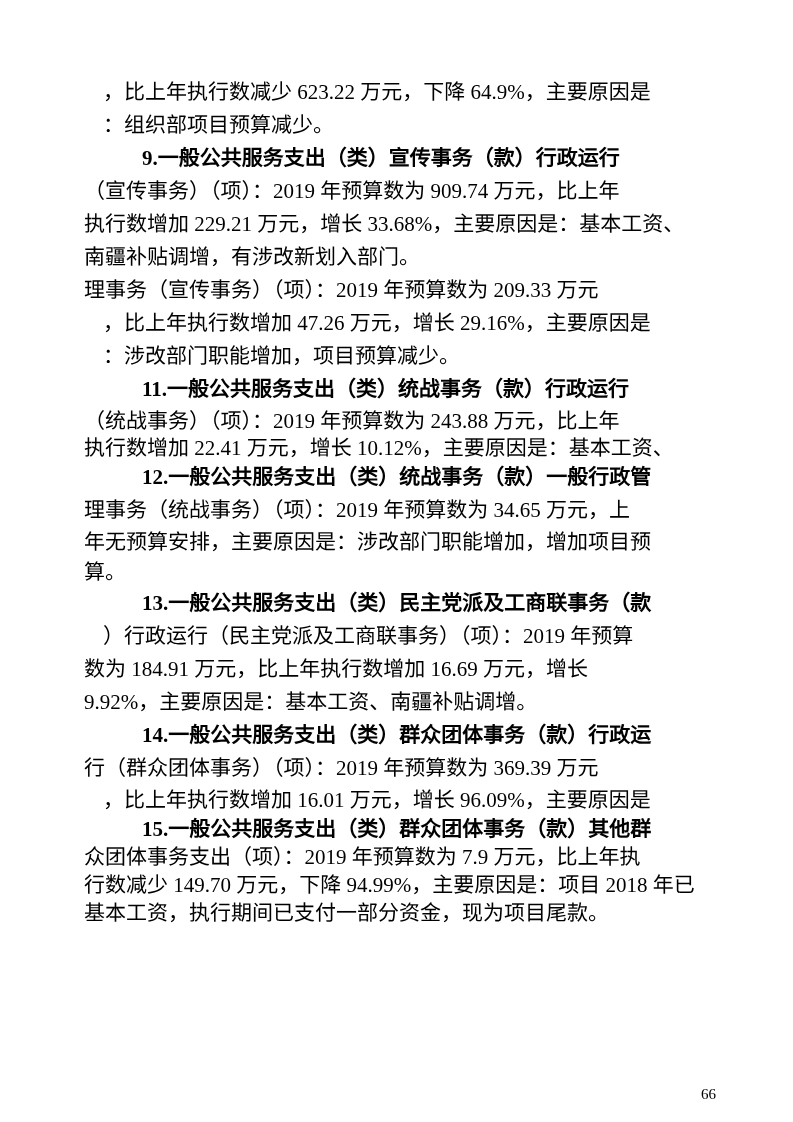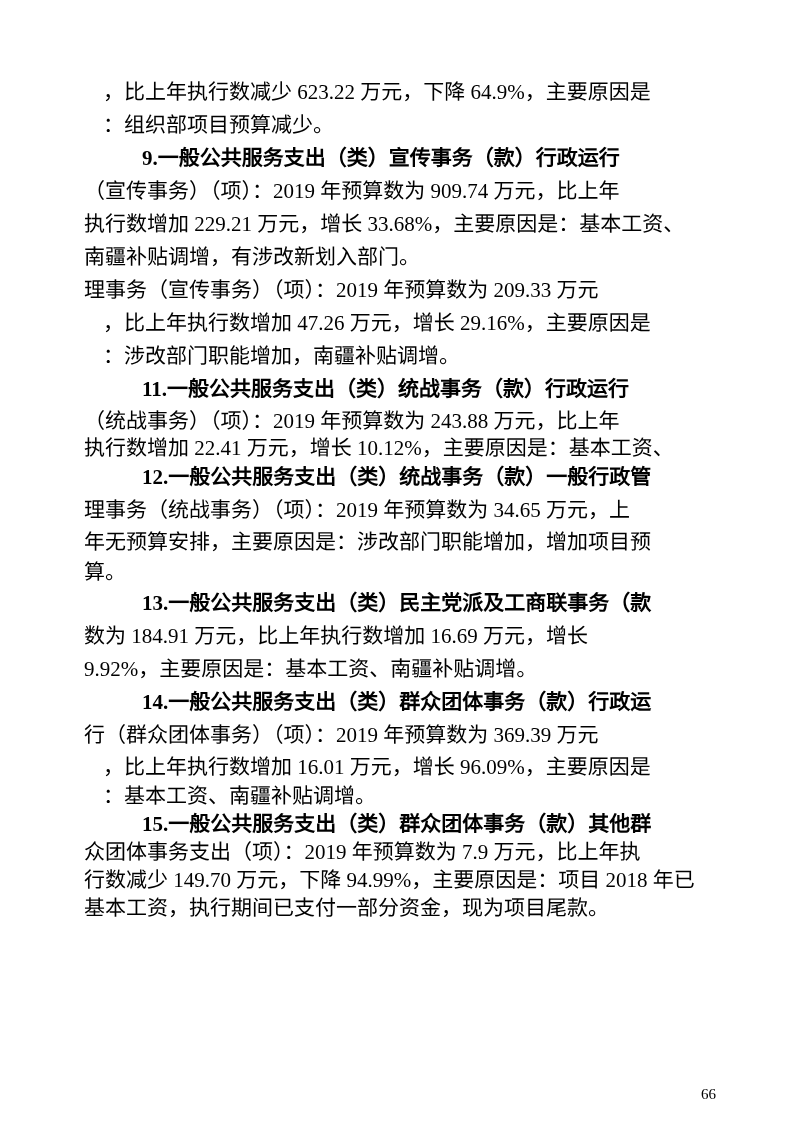--- a/index.html
+++ b/index.html
@@ -52,35 +52,35 @@
 <div class="page">
   <div class="text-block">
     <div class="ln p">，比上年执行数减少 623.22 万元，下降 64.9%，主要原因是</div>
     <div class="ln p">：组织部项目预算减少。</div>
     <div class="ln i">9.一般公共服务支出（类）宣传事务（款）行政运行</div>
     <div class="ln">（宣传事务）（项）：2019 年预算数为 909.74 万元，比上年</div>
     <div class="ln">执行数增加 229.21 万元，增长 33.68%，主要原因是：基本工资、</div>
     <div class="ln">南疆补贴调增，有涉改新划入部门。</div>
     <div class="ln">理事务（宣传事务）（项）：2019 年预算数为 209.33 万元</div>
     <div class="ln p">，比上年执行数增加 47.26 万元，增长 29.16%，主要原因是</div>
-    <div class="ln p">：涉改部门职能增加，南疆补贴调增。</div>
+    <div class="ln p">：涉改部门职能增加，项目预算减少。</div>
     <div class="ln i">11.一般公共服务支出（类）统战事务（款）行政运行</div>
     <div class="ln h30">（统战事务）（项）：2019 年预算数为 243.88 万元，比上年</div>
     <div class="ln h25">执行数增加 22.41 万元，增长 10.12%，主要原因是：基本工资、</div>
     <div class="ln i">12.一般公共服务支出（类）统战事务（款）一般行政管</div>
     <div class="ln">理事务（统战事务）（项）：2019 年预算数为 34.65 万元，上</div>
     <div class="ln h30">年无预算安排，主要原因是：涉改部门职能增加，增加项目预</div>
     <div class="ln h30">算。</div>
     <div class="ln i">13.一般公共服务支出（类）民主党派及工商联事务（款</div>
+    <div class="ln p">）行政运行（民主党派及工商联事务）（项）：2019 年预算</div>
     <div class="ln">数为 184.91 万元，比上年执行数增加 16.69 万元，增长</div>
     <div class="ln">9.92%，主要原因是：基本工资、南疆补贴调增。</div>
     <div class="ln i">14.一般公共服务支出（类）群众团体事务（款）行政运</div>
     <div class="ln">行（群众团体事务）（项）：2019 年预算数为 369.39 万元</div>
     <div class="ln p h30">，比上年执行数增加 16.01 万元，增长 96.09%，主要原因是</div>
-    <div class="ln p h28">：基本工资、南疆补贴调增。</div>
     <div class="ln i h28">15.一般公共服务支出（类）群众团体事务（款）其他群</div>
     <div class="ln h28">众团体事务支出（项）：2019 年预算数为 7.9 万元，比上年执</div>
     <div class="ln h28">行数减少 149.70 万元，下降 94.99%，主要原因是：项目 2018 年已</div>
     <div class="ln h28">基本工资，执行期间已支付一部分资金，现为项目尾款。</div>
   </div>
 
   <div class="page-number">66</div>
 </div>
 
 </body></html>

